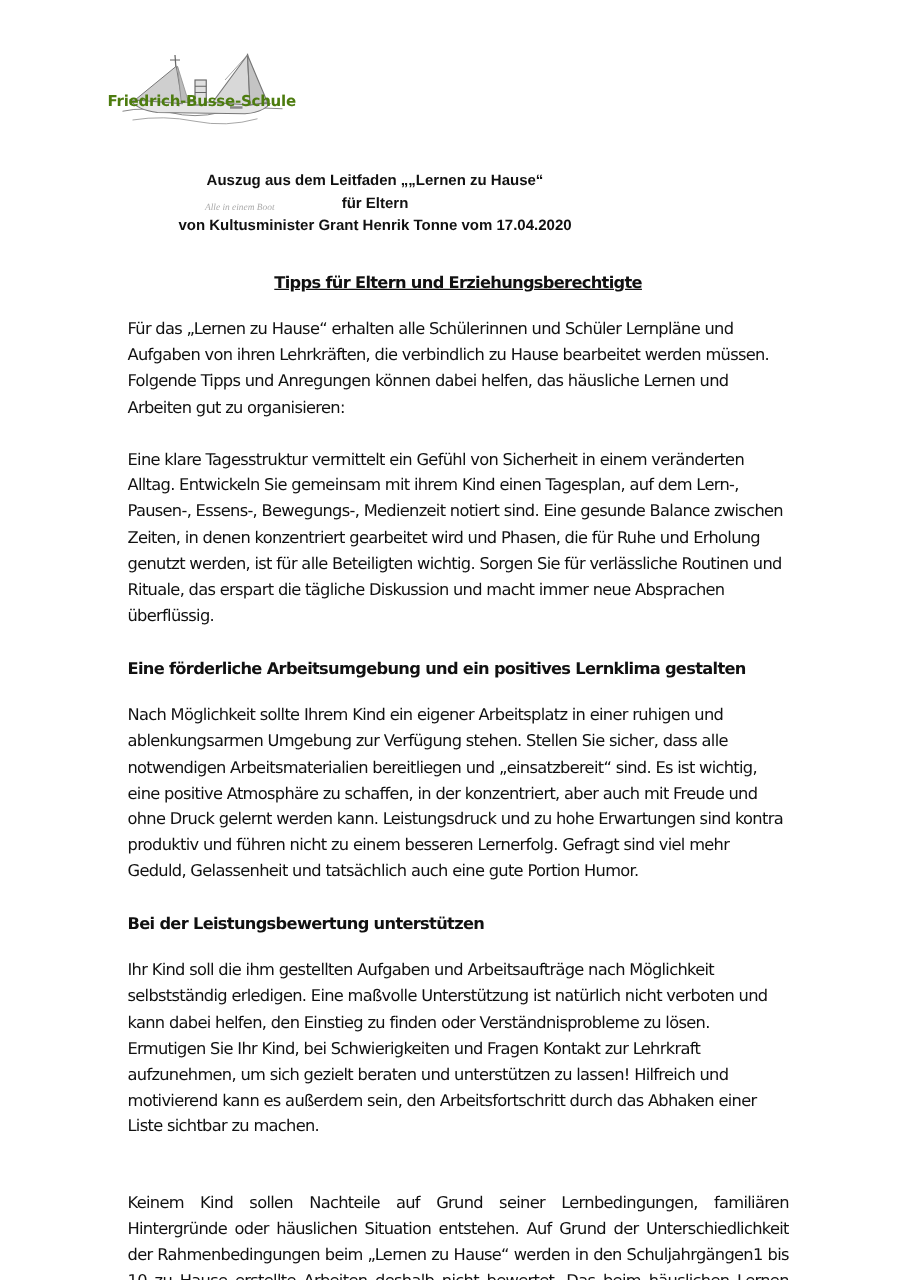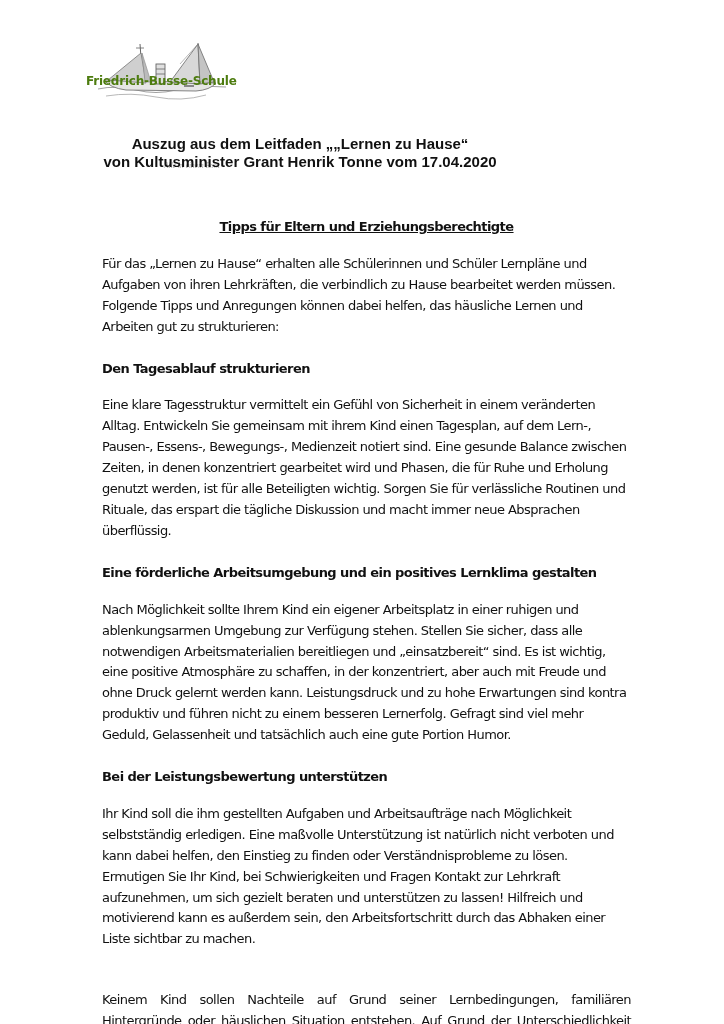--- a/index.html
+++ b/index.html
@@ -14,21 +14,21 @@
       font-family: "DejaVu Sans", sans-serif; font-size: 12px; font-weight: bold;
       color: #4d7c0f; letter-spacing: -0.2px; white-space: nowrap;
     }
     .tagline {
       position: absolute; left: 164px; top: 113px;
       font-family: "Liberation Serif", serif; font-style: italic;
       font-size: 7.5px; color: #aaa; white-space: nowrap; margin-top: 48px;
     }
     .title-block {
       position: absolute; left: 0; width: 600px; top: 135px; text-align: center;
-      font-family: "Liberation Sans", sans-serif; font-weight: bold; font-size: 15px;
+      font-family: "Liberation Sans", sans-serif; font-weight: bold; font-size: 12px;
       line-height: 18px; color: #111;
     }
     .content {
       position: absolute; left: 86px; width: 561px; top: 201px;
       font-family: "DejaVu Sans", sans-serif; font-size: 13px; line-height: 20.9px;
       color: #111; letter-spacing: -0.55px; word-spacing: 0px;
     }
     .content p { margin: 16px; }
     .subhead {
       text-align: center; font-weight: bold; text-decoration: underline;
@@ -65,29 +65,29 @@
     <path d="M102 4 L74 42 L104 44 Z" fill="#d8d8d8" stroke="#777" stroke-width="0.9"></path>
     <path d="M102 4 L118 42 L104 44 Z" fill="#c4c4c4" stroke="#777" stroke-width="0.9"></path>
     <path d="M102 4 L84 24" fill="none" stroke="#888" stroke-width="0.6"></path>
   </svg>
   <div class="school-name" style="left:0;top:0;">Friedrich-Busse-Schule</div>
 </div>
 <div class="tagline">Alle in einem Boot</div>
 
 <div class="title-block">
   <div>Auszug aus dem Leitfaden „„Lernen zu Hause“</div>
+  <div>für Eltern</div>
   <div>von Kultusminister Grant Henrik Tonne vom 17.04.2020</div>
 </div>
 
 <div class="content">
   <p class="subhead">Tipps für Eltern und Erziehungsberechtigte</p>
-  <p>Für das „Lernen zu Hause“ erhalten alle Schülerinnen und Schüler Lernpläne und Aufgaben von ihren Lehrkräften, die verbindlich zu Hause bearbeitet werden müssen. Folgende Tipps und Anregungen können dabei helfen, das häusliche Lernen und Arbeiten gut zu strukturieren:</p>
+  <p>Für das „Lernen zu Hause“ erhalten alle Schülerinnen und Schüler Lernpläne und Aufgaben von ihren Lehrkräften, die verbindlich zu Hause bearbeitet werden müssen. Folgende Tipps und Anregungen können dabei helfen, das häusliche Lernen und Arbeiten gut zu organisieren:</p>
 
   <div class="section">
-    <p class="sec-title">Den Tagesablauf strukturieren</p>
     <p>Eine klare Tagesstruktur vermittelt ein Gefühl von Sicherheit in einem veränderten Alltag. Entwickeln Sie gemeinsam mit ihrem Kind einen Tagesplan, auf dem Lern-, Pausen-, Essens-, Bewegungs-, Medienzeit notiert sind. Eine gesunde Balance zwischen Zeiten, in denen konzentriert gearbeitet wird und Phasen, die für Ruhe und Erholung genutzt werden, ist für alle Beteiligten wichtig. Sorgen Sie für verlässliche Routinen und Rituale, das erspart die tägliche Diskussion und macht immer neue Absprachen überflüssig.</p>
   </div>
 
   <div class="section">
     <p class="sec-title">Eine förderliche Arbeitsumgebung und ein positives Lernklima gestalten</p>
     <p>Nach Möglichkeit sollte Ihrem Kind ein eigener Arbeitsplatz in einer ruhigen und ablenkungsarmen Umgebung zur Verfügung stehen. Stellen Sie sicher, dass alle notwendigen Arbeitsmaterialien bereitliegen und „einsatzbereit“ sind. Es ist wichtig, eine positive Atmosphäre zu schaffen, in der konzentriert, aber auch mit Freude und ohne Druck gelernt werden kann. Leistungsdruck und zu hohe Erwartungen sind kontra produktiv und führen nicht zu einem besseren Lernerfolg. Gefragt sind viel mehr Geduld, Gelassenheit und tatsächlich auch eine gute Portion Humor.</p>
   </div>
 
   <div class="section">
     <p class="sec-title">Bei der Leistungsbewertung unterstützen</p>

